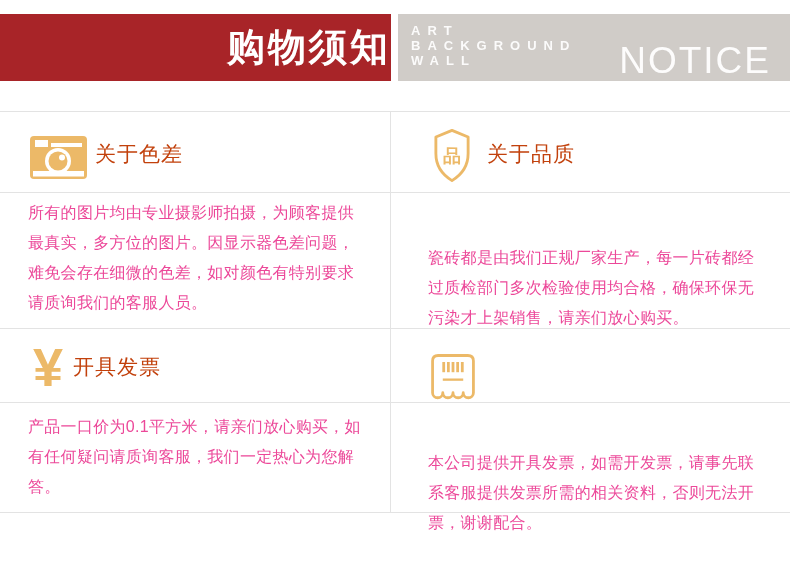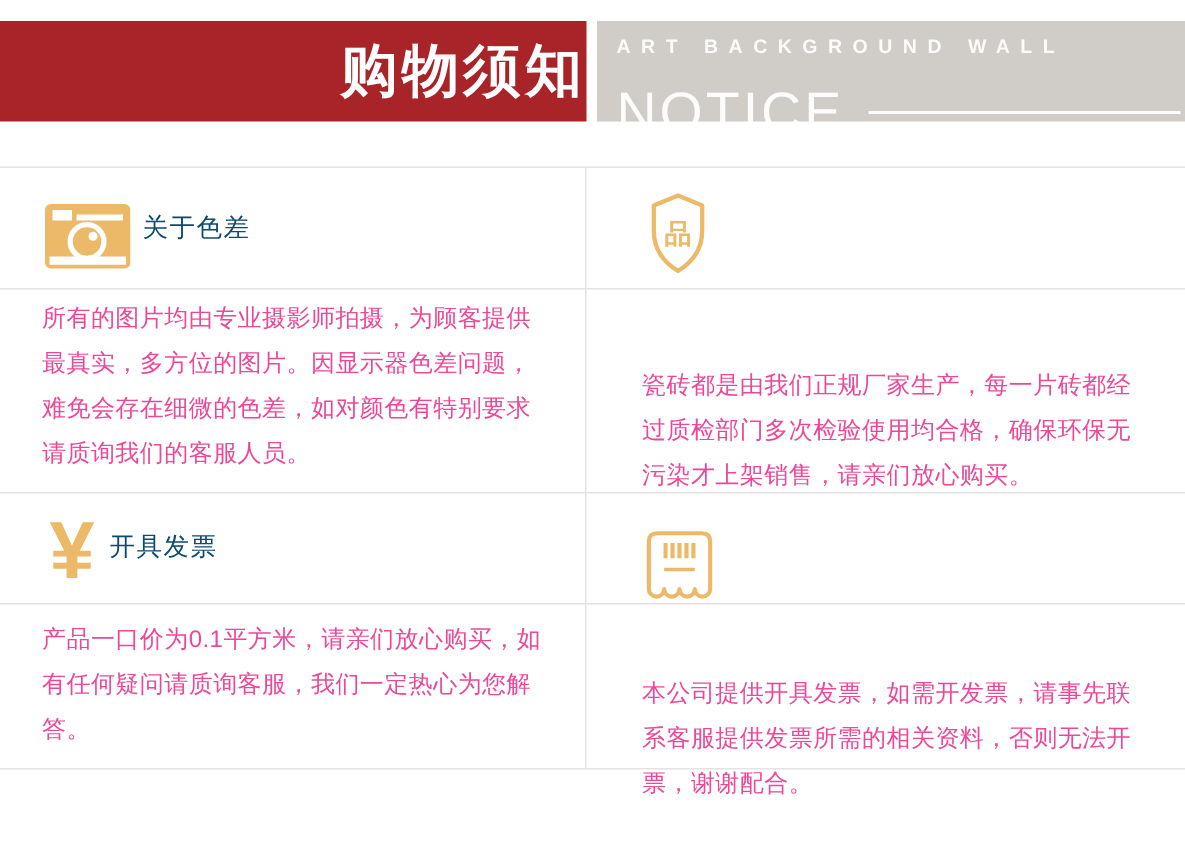--- a/index.html
+++ b/index.html
@@ -11,34 +11,34 @@
   .page { position:relative; width:790px; height:561px; background:#fff; overflow:hidden; }
 
   
   .banner-red {
     position:absolute; left:0; top:14px; width:391px; height:67px;
     background:#a82428; display:flex; align-items:center; justify-content:flex-end;
   }
   .banner-red .t { color:#fff; font-size:38px; font-weight:bold; letter-spacing:3px; }
   .banner-gray {
     position:absolute; left:398px; top:14px; width:392px; height:67px;
-    background:#d0ccc8; padding:9px 0 0 13px; display:flex; flex-direction:column;
+    background:#d0ccc8; padding:9px 0 0 13px; display:flex; flex-direction:row;
   }
   .en { font-size:13px; font-weight:bold; letter-spacing:7px; color:rgba(255,255,255,0.92); }
   .notice-row { display:flex; align-items:center; margin-top:18px; }
   .notice { font-size:37px; font-weight:200; letter-spacing:2px; color:rgba(255,255,255,0.94); line-height:38px; }
   .notice-line { flex:1; height:2px; background:rgba(255,255,255,0.94); margin-left:16px; margin-right:3px; }
 
   
   .hline { position:absolute; left:0; width:790px; height:1px; background:#e3e3e3; }
   .vline { position:absolute; left:390px; top:111px; width:1px; height:401px; background:#e3e3e3; }
 
   
   .icon { position:absolute; }
-  .sec-title { position:absolute; font-size:17px; color:#0c4a6e; letter-spacing:1px; }
+  .sec-title { position:absolute; font-size:21px; color:#c2410c; letter-spacing:1px; }
   .sec-body  { position:absolute; font-size:16px; line-height:30px; color:#ec4899; letter-spacing:0.3px; }
   .yen-glyph { font-size:54px; font-weight:bold; color:#ecb968; line-height:54px; text-align:center; width:48px; }
   .shield-glyph { font-size:19px; font-weight:bold; fill:#ecb968; }
 </style>
 </head>
 <body>
 
 <div class="page">
 
   <div class="banner-red">
@@ -72,20 +72,21 @@
   </div>
   <div class="sec-title" style="left:95px; top:140px;">关于色差</div>
   <div class="sec-body" style="left:28px; top:198px; width:336px;">所有的图片均由专业摄影师拍摄，为顾客提供最真实，多方位的图片。因显示器色差问题，难免会存在细微的色差，如对颜色有特别要求请质询我们的客服人员。</div>
 
   <div class="icon" style="left:428px; top:128px;">
     <svg width="48" height="55" viewBox="0 0 50 58">
       <path d="M25 2.5 L42 9.5 L42 27 C42 41 35 49.5 25 55.5 C15 49.5 8 41 8 27 L8 9.5 Z" fill="none" stroke="#ecb968" stroke-width="3" stroke-linejoin="round"></path>
       <text x="25" y="36" text-anchor="middle" class="shield-glyph">品</text>
     </svg>
   </div>
+  <div class="sec-title" style="left:487px; top:140px;">关于品质</div>
   <div class="sec-body" style="left:428px; top:198px; width:336px;margin-top:45px;">瓷砖都是由我们正规厂家生产，每一片砖都经过质检部门多次检验使用均合格，确保环保无污染才上架销售，请亲们放心购买。</div>
 
   <div class="icon yen-glyph" style="left:24px; top:340px;">¥</div>
   <div class="sec-title" style="left:73px; top:353px;">开具发票</div>
   <div class="sec-body" style="left:28px; top:412px; width:340px;">产品一口价为0.1平方米，请亲们放心购买，如有任何疑问请质询客服，我们一定热心为您解答。</div>
 
   <div class="icon" style="left:426px; top:349px;">
     <svg width="54" height="52" viewBox="0 0 56 56">
       <path d="M6 47 V13 Q6 7 12 7 H44 Q50 7 50 13 V47
                a5.5 5.5 0 0 1 -11 0 a5.5 5.5 0 0 1 -11 0 a5.5 5.5 0 0 1 -11 0 a5.5 5.5 0 0 1 -11 0" fill="none" stroke="#ecb968" stroke-width="3" stroke-linejoin="round"></path>

